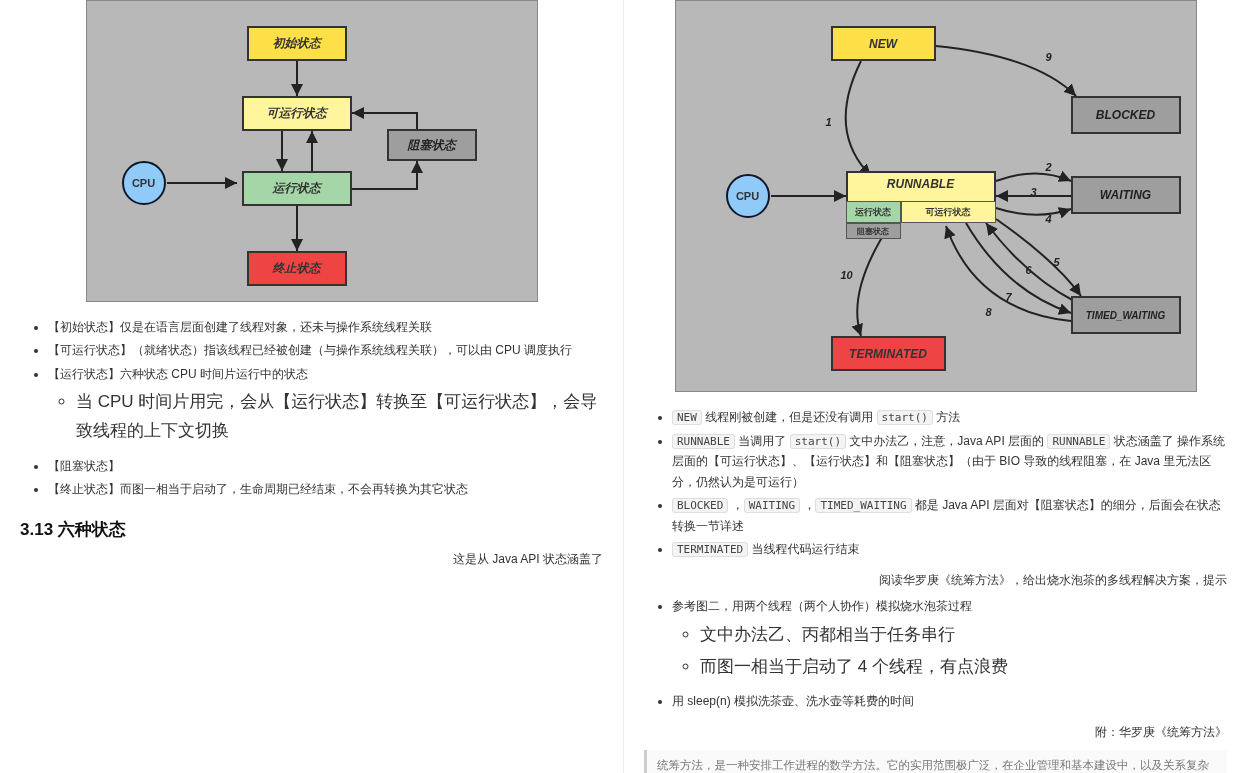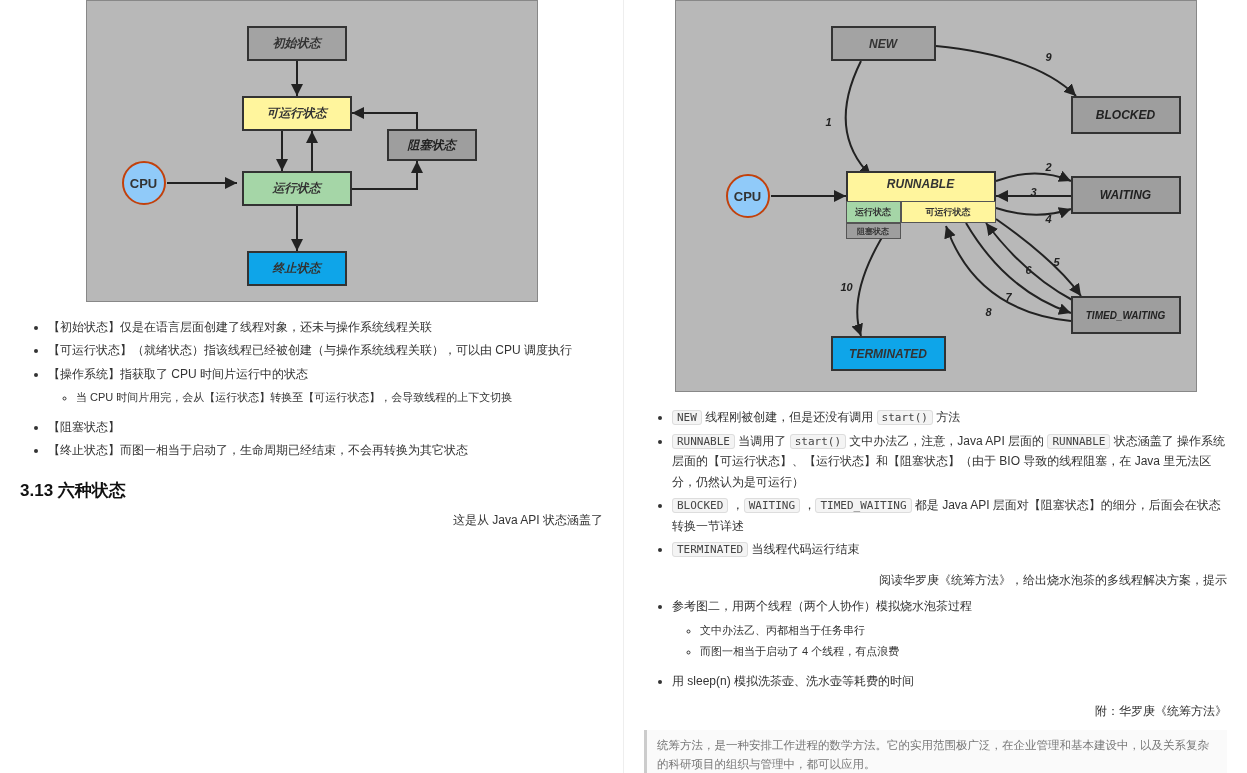--- a/index.html
+++ b/index.html
@@ -31,50 +31,50 @@
     border: 2px solid #333;
     display: flex;
     align-items: center;
     justify-content: center;
     font-weight: bold;
     font-style: italic;
     font-size: 12px;
     box-sizing: border-box;
     text-align: center;
   }
-  .box.white  { background:#a3a3a3; }
+  .box.white  { background:#fde047; }
   .box.yellow { background:#fff59d; }
   .box.green  { background:#a5d6a7; }
-  .box.red    { background:#0ea5e9; }
+  .box.red    { background:#ef4444; }
   .box.gray   { background:#9e9e9e; color:#222; }
   .box.cpu {
     border-radius: 50%;
     background: #90caf9;
-    border:2px solid #c2410c;
+    border:2px solid #0f172a;
     width:44px;height:44px;
-    font-style:normal;font-size:13px;
+    font-style:normal;font-size:11px;
   }
   .sub-box {
     position:absolute;
     font-size:9px;
     font-weight:bold;
     border:1px solid #555;
     box-sizing:border-box;
     display:flex;align-items:center;justify-content:center;
   }
   .edge-label {
     position:absolute;
     font-weight:bold;font-style:italic;
     font-size:11px;
     color:#222;
   }
   svg.arrows { position:absolute; left:0; top:0; width:100%; height:100%; pointer-events:none; }
   ul { margin:4px 0 10px 0; padding-left: 28px; }
   li { margin: 3px 0; line-height: 1.7; }
-  li li { font-size:11px; }
+  li li { font-size:17px; }
   h2 { font-size:17px; margin:18px 0 8px 0; color:#111; font-weight:bold;}
   p  { margin:6px 0; line-height:1.7;text-align:right; }
   code.inline {
     background:#f4f4f4;
     border:1px solid #ddd;
     padding:0 4px;
     border-radius:3px;
     font-family: Consolas, Menlo, monospace;
     font-size:11px;
     color:#444;
@@ -114,21 +114,21 @@
     <div class="box yellow" style="left:155px; top:95px; width:110px; height:35px;">可运行状态</div>
     <div class="box green" style="left:155px; top:170px; width:110px; height:35px;">运行状态</div>
     <div class="box gray" style="left:300px; top:128px; width:90px; height:32px;">阻塞状态</div>
     <div class="box red" style="left:160px; top:250px; width:100px; height:35px;">终止状态</div>
   </div>
 
   <ul>
     <li>【初始状态】仅是在语言层面创建了线程对象，还未与操作系统线程关联</li>
     <li>【可运行状态】（就绪状态）指该线程已经被创建（与操作系统线程关联），可以由 CPU 调度执行</li>
     <li>
-      <span>【操作系统】指获取了 CPU 时间片运行中的状态</span>
+      <span>【运行状态】六种状态 CPU 时间片运行中的状态</span>
       <ul>
           <li>当 CPU 时间片用完，会从【运行状态】转换至【可运行状态】，会导致线程的上下文切换</li>
         </ul>
     </li>
     <li>
       <span>【阻塞状态】</span>
     </li>
     <li>【终止状态】而图一相当于启动了，生命周期已经结束，不会再转换为其它状态</li>
   </ul>
 
@@ -184,21 +184,21 @@
 
     <div class="edge-label" style="left:150px; top:115px;">1</div>
     <div class="edge-label" style="left:370px; top:50px;">9</div>
     <div class="edge-label" style="left:370px; top:160px;">2</div>
     <div class="edge-label" style="left:355px; top:185px;">3</div>
     <div class="edge-label" style="left:370px; top:212px;">4</div>
     <div class="edge-label" style="left:378px; top:255px;">5</div>
     <div class="edge-label" style="left:350px; top:263px;">6</div>
     <div class="edge-label" style="left:330px; top:290px;">7</div>
     <div class="edge-label" style="left:310px; top:305px;">8</div>
-    <div class="edge-label" style="left:165px; top:280px;">10</div>
+    <div class="edge-label" style="left:165px; top:268px;">10</div>
   </div>
 
   <ul>
     <li>
       <code class="inline">NEW</code><span> 线程刚被创建，但是还没有调用 </span><code class="inline">start()</code><span> 方法</span>
     </li>
     <li>
       <code class="inline">RUNNABLE</code><span> 当调用了 </span><code class="inline">start()</code><span> 文中办法乙，注意，Java API 层面的 </span><code class="inline">RUNNABLE</code><span> 状态涵盖了 操作系统 层面的【可运行状态】、【运行状态】和【阻塞状态】（由于 BIO 导致的线程阻塞，在 Java 里无法区分，仍然认为是可运行）</span>
     </li>
     <li>

